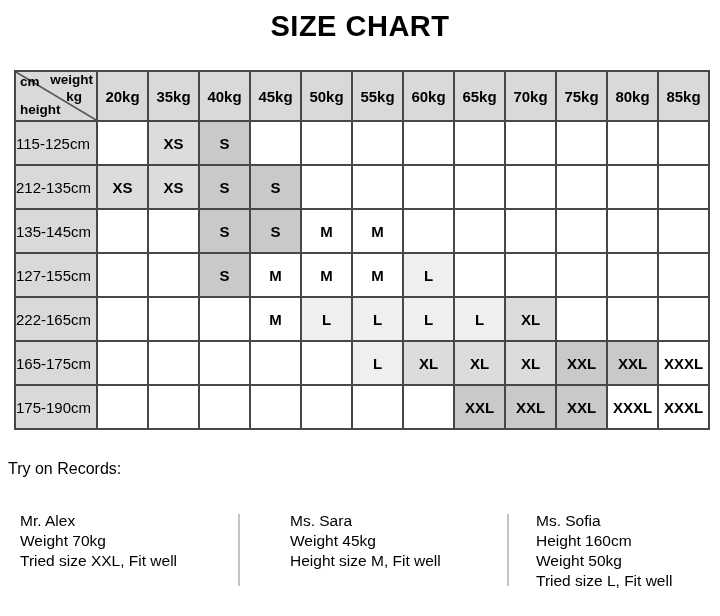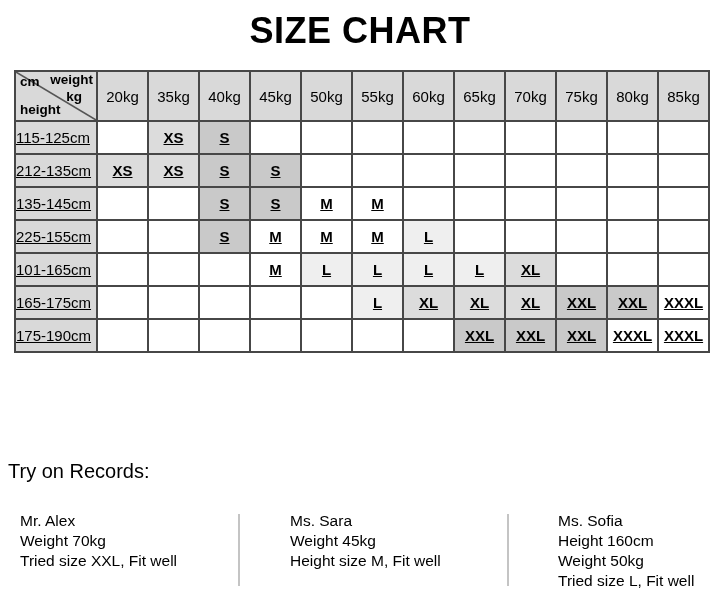--- a/index.html
+++ b/index.html
@@ -8,45 +8,45 @@
     background: #ffffff;
     font-family: "Liberation Sans", sans-serif;
     color: #000000;
     position: relative;
     overflow: hidden;
   }
   .page-title {
     position: absolute;
     top: 10px; left: 0; width: 720px;
     text-align: center;
-    font-size: 36px;
+    font-size: 29px;
     font-weight: bold;
     letter-spacing: 0.5px;
   }
   .size-table-wrap {
     position: absolute;
     top: 70px; left: 14px;
   }
   table.size-table {
     border-collapse: collapse;
     table-layout: fixed;
   }
   table.size-table col.col-label { width: 82px; }
   table.size-table col.col-weight { width: 51px; }
   table.size-table th, table.size-table td {
     border: 2px solid #474747;
     padding: 0;
     font-size: 15px;
     overflow: hidden;
   }
   table.size-table thead tr { height: 50px; }
-  table.size-table tbody tr { height: 33px; text-decoration: underline; }
+  table.size-table tbody tr { height: 44px; }
   th.weight-header {
     background: #d9d9d9;
-    font-weight: normal;
+    font-weight: bold;
     text-align: center;
   }
   th.corner-cell {
     background: #d9d9d9;
     position: relative;
     margin-top: 28px;
   }
   .corner-cell svg {
     position: absolute;
     top: 0; left: 0;
@@ -70,31 +70,31 @@
     padding-left: 5px;
   }
   td.size-cell {
     text-align: center;
     font-weight: bold;
     background: #ffffff;
   }
   .tryon-heading {
     position: absolute;
     top: 460px; left: 8px;
-    font-size: 20px;
+    font-size: 16px;
   }
   .tryon-record {
     position: absolute;
     top: 511px;
     font-size: 15.5px;
     line-height: 20px;
   }
   .record-1 { left: 20px; }
   .record-2 { left: 290px; }
-  .record-3 { left: 558px; }
+  .record-3 { left: 536px; }
   .record-divider {
     position: absolute;
     top: 514px;
     width: 2px; height: 72px;
     background: #c4c4c4;
   }
   .divider-1 { left: 238px; }
   .divider-2 { left: 507px; }
 </style>
 </head>
@@ -184,36 +184,36 @@
           <td class="size-cell" style="background: rgb(255, 255, 255);">M</td>
           <td class="size-cell" style="background: rgb(255, 255, 255);">M</td>
           <td class="size-cell"></td>
           <td class="size-cell"></td>
           <td class="size-cell"></td>
           <td class="size-cell"></td>
           <td class="size-cell"></td>
           <td class="size-cell"></td>
         </tr>
         <tr>
-          <th class="height-label">225-155cm</th>
-          <td class="size-cell"></td>
-          <td class="size-cell"></td>
-          <td class="size-cell" style="background: rgb(201, 201, 201);">S</td>
-          <td class="size-cell" style="background: rgb(255, 255, 255);">M</td>
-          <td class="size-cell" style="background: rgb(255, 255, 255);">M</td>
-          <td class="size-cell" style="background: rgb(255, 255, 255);">M</td>
-          <td class="size-cell" style="background: rgb(239, 239, 239);">L</td>
-          <td class="size-cell"></td>
-          <td class="size-cell"></td>
-          <td class="size-cell"></td>
-          <td class="size-cell"></td>
-          <td class="size-cell"></td>
-        </tr>
-        <tr>
-          <th class="height-label">101-165cm</th>
+          <th class="height-label">127-155cm</th>
+          <td class="size-cell"></td>
+          <td class="size-cell"></td>
+          <td class="size-cell" style="background: rgb(201, 201, 201);">S</td>
+          <td class="size-cell" style="background: rgb(255, 255, 255);">M</td>
+          <td class="size-cell" style="background: rgb(255, 255, 255);">M</td>
+          <td class="size-cell" style="background: rgb(255, 255, 255);">M</td>
+          <td class="size-cell" style="background: rgb(239, 239, 239);">L</td>
+          <td class="size-cell"></td>
+          <td class="size-cell"></td>
+          <td class="size-cell"></td>
+          <td class="size-cell"></td>
+          <td class="size-cell"></td>
+        </tr>
+        <tr>
+          <th class="height-label">222-165cm</th>
           <td class="size-cell"></td>
           <td class="size-cell"></td>
           <td class="size-cell"></td>
           <td class="size-cell" style="background: rgb(255, 255, 255);">M</td>
           <td class="size-cell" style="background: rgb(239, 239, 239);">L</td>
           <td class="size-cell" style="background: rgb(239, 239, 239);">L</td>
           <td class="size-cell" style="background: rgb(239, 239, 239);">L</td>
           <td class="size-cell" style="background: rgb(239, 239, 239);">L</td>
           <td class="size-cell" style="background: rgb(220, 220, 220);">XL</td>
           <td class="size-cell"></td>

